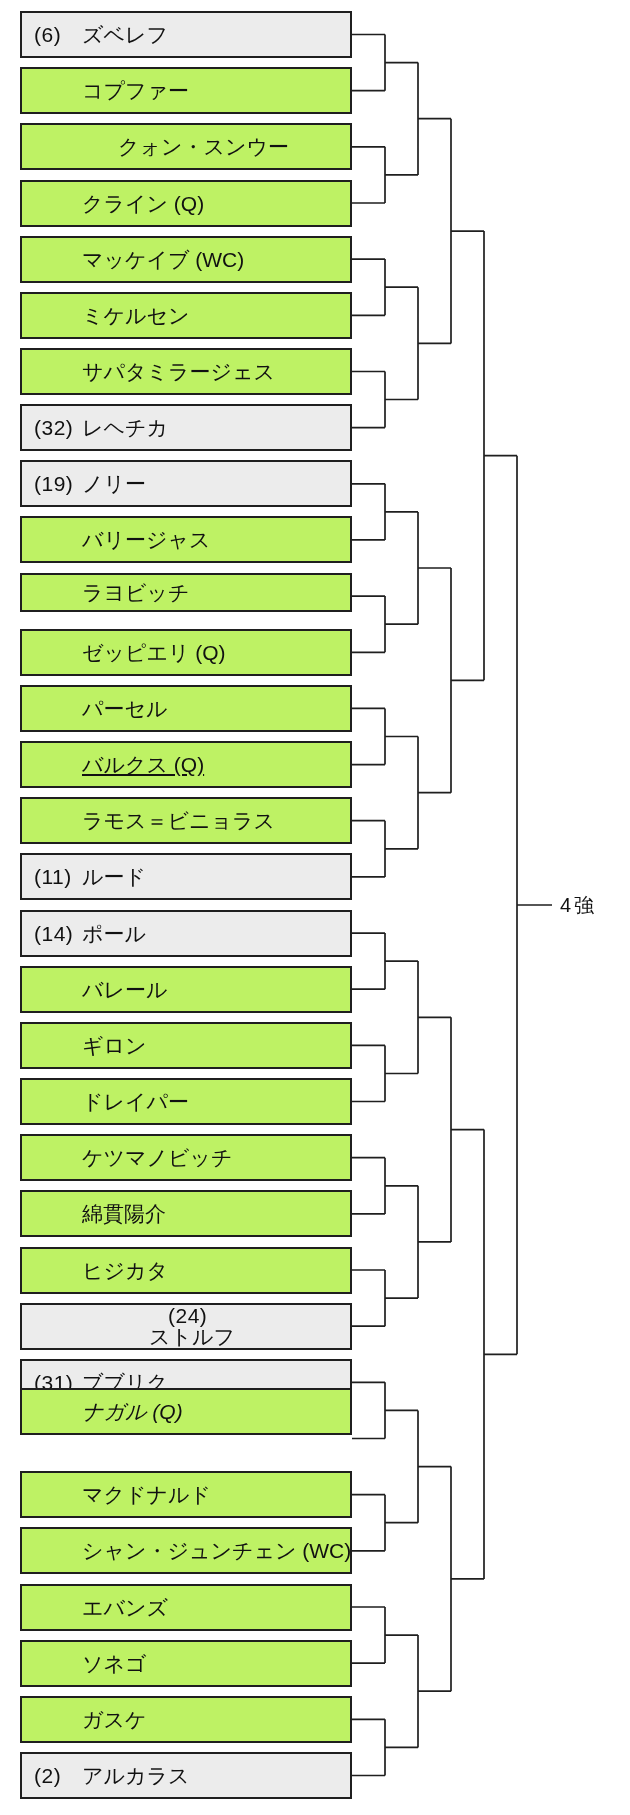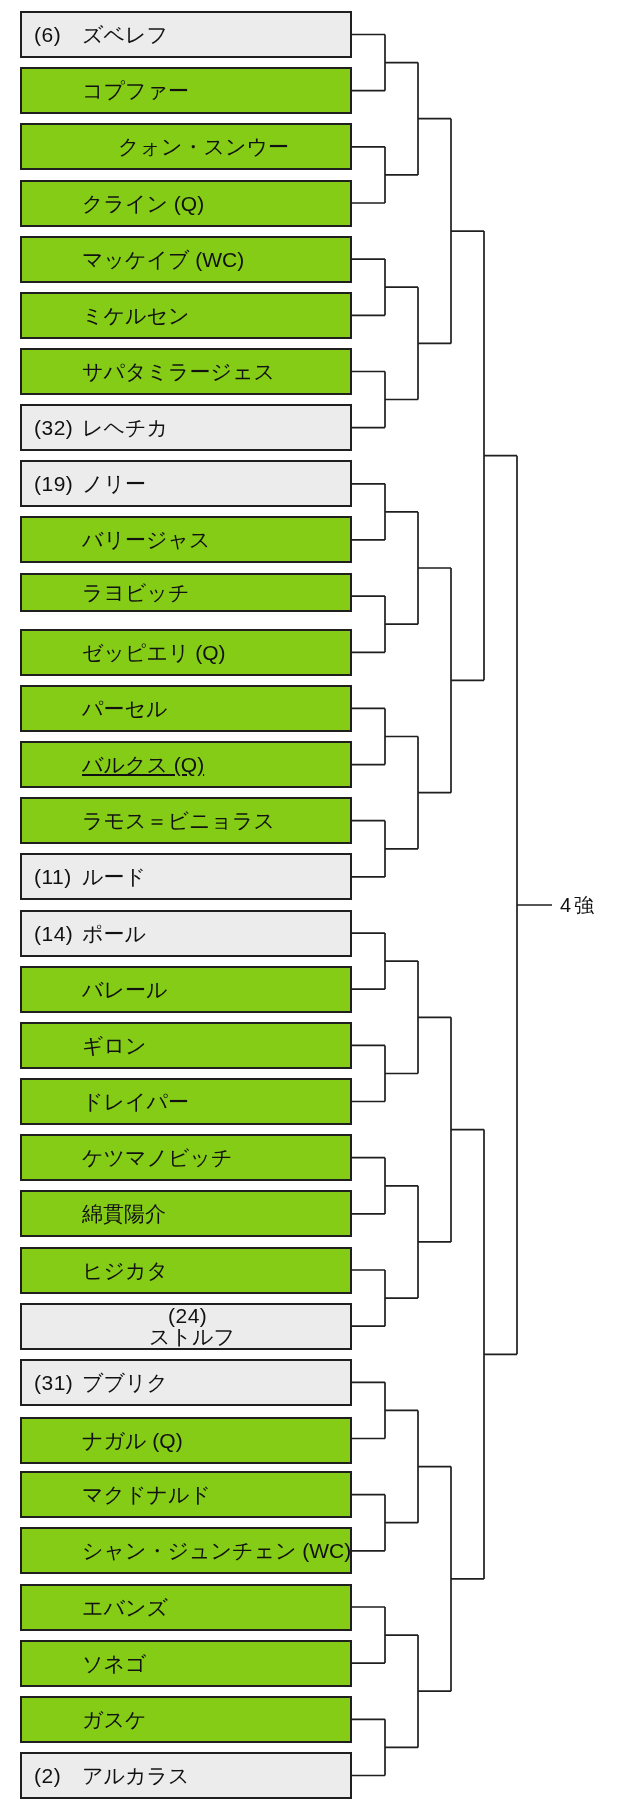--- a/index.html
+++ b/index.html
@@ -27,21 +27,21 @@
     width: 630px;
     height: 1815px;
   }
   .player-box {
     position: absolute;
     left: 20px;
     width: 332px;
     height: 47px;
     box-sizing: border-box;
     border: 2px solid #1f1f1f;
-    background: #84cc16;
+    background: #bef264;
     display: flex;
     align-items: center;
     padding-left: 12px;
     font-size: 21px;
     line-height: 1;
     white-space: nowrap;
     color: #111111;
   }
   .player-box.seeded {
     background: #ececec;
@@ -167,21 +167,21 @@
         <span class="pname">ヒジカタ</span>
       </div>
       <div class="player-box seeded" style="top: 1302.7px; height: 47px; flex-direction: column;">
         <span class="seed">(24)</span>
         <span class="pname">ストルフ</span>
       </div>
       <div class="player-box seeded" style="top: 1358.8px; height: 47px;">
         <span class="seed">(31)</span>
         <span class="pname">ブブリク</span>
       </div>
-      <div class="player-box" style="top: 1417px; height: 47px;">
+      <div class="player-box" style="top: 1388px; height: 47px; font-style: italic;">
         <span class="seed"></span>
         <span class="pname">ナガル (Q)</span>
       </div>
       <div class="player-box" style="top: 1471.2px; height: 47px;">
         <span class="seed"></span>
         <span class="pname">マクドナルド</span>
       </div>
       <div class="player-box" style="top: 1527.3px; height: 47px;">
         <span class="seed"></span>
         <span class="pname">シャン・ジュンチェン (WC)</span>

